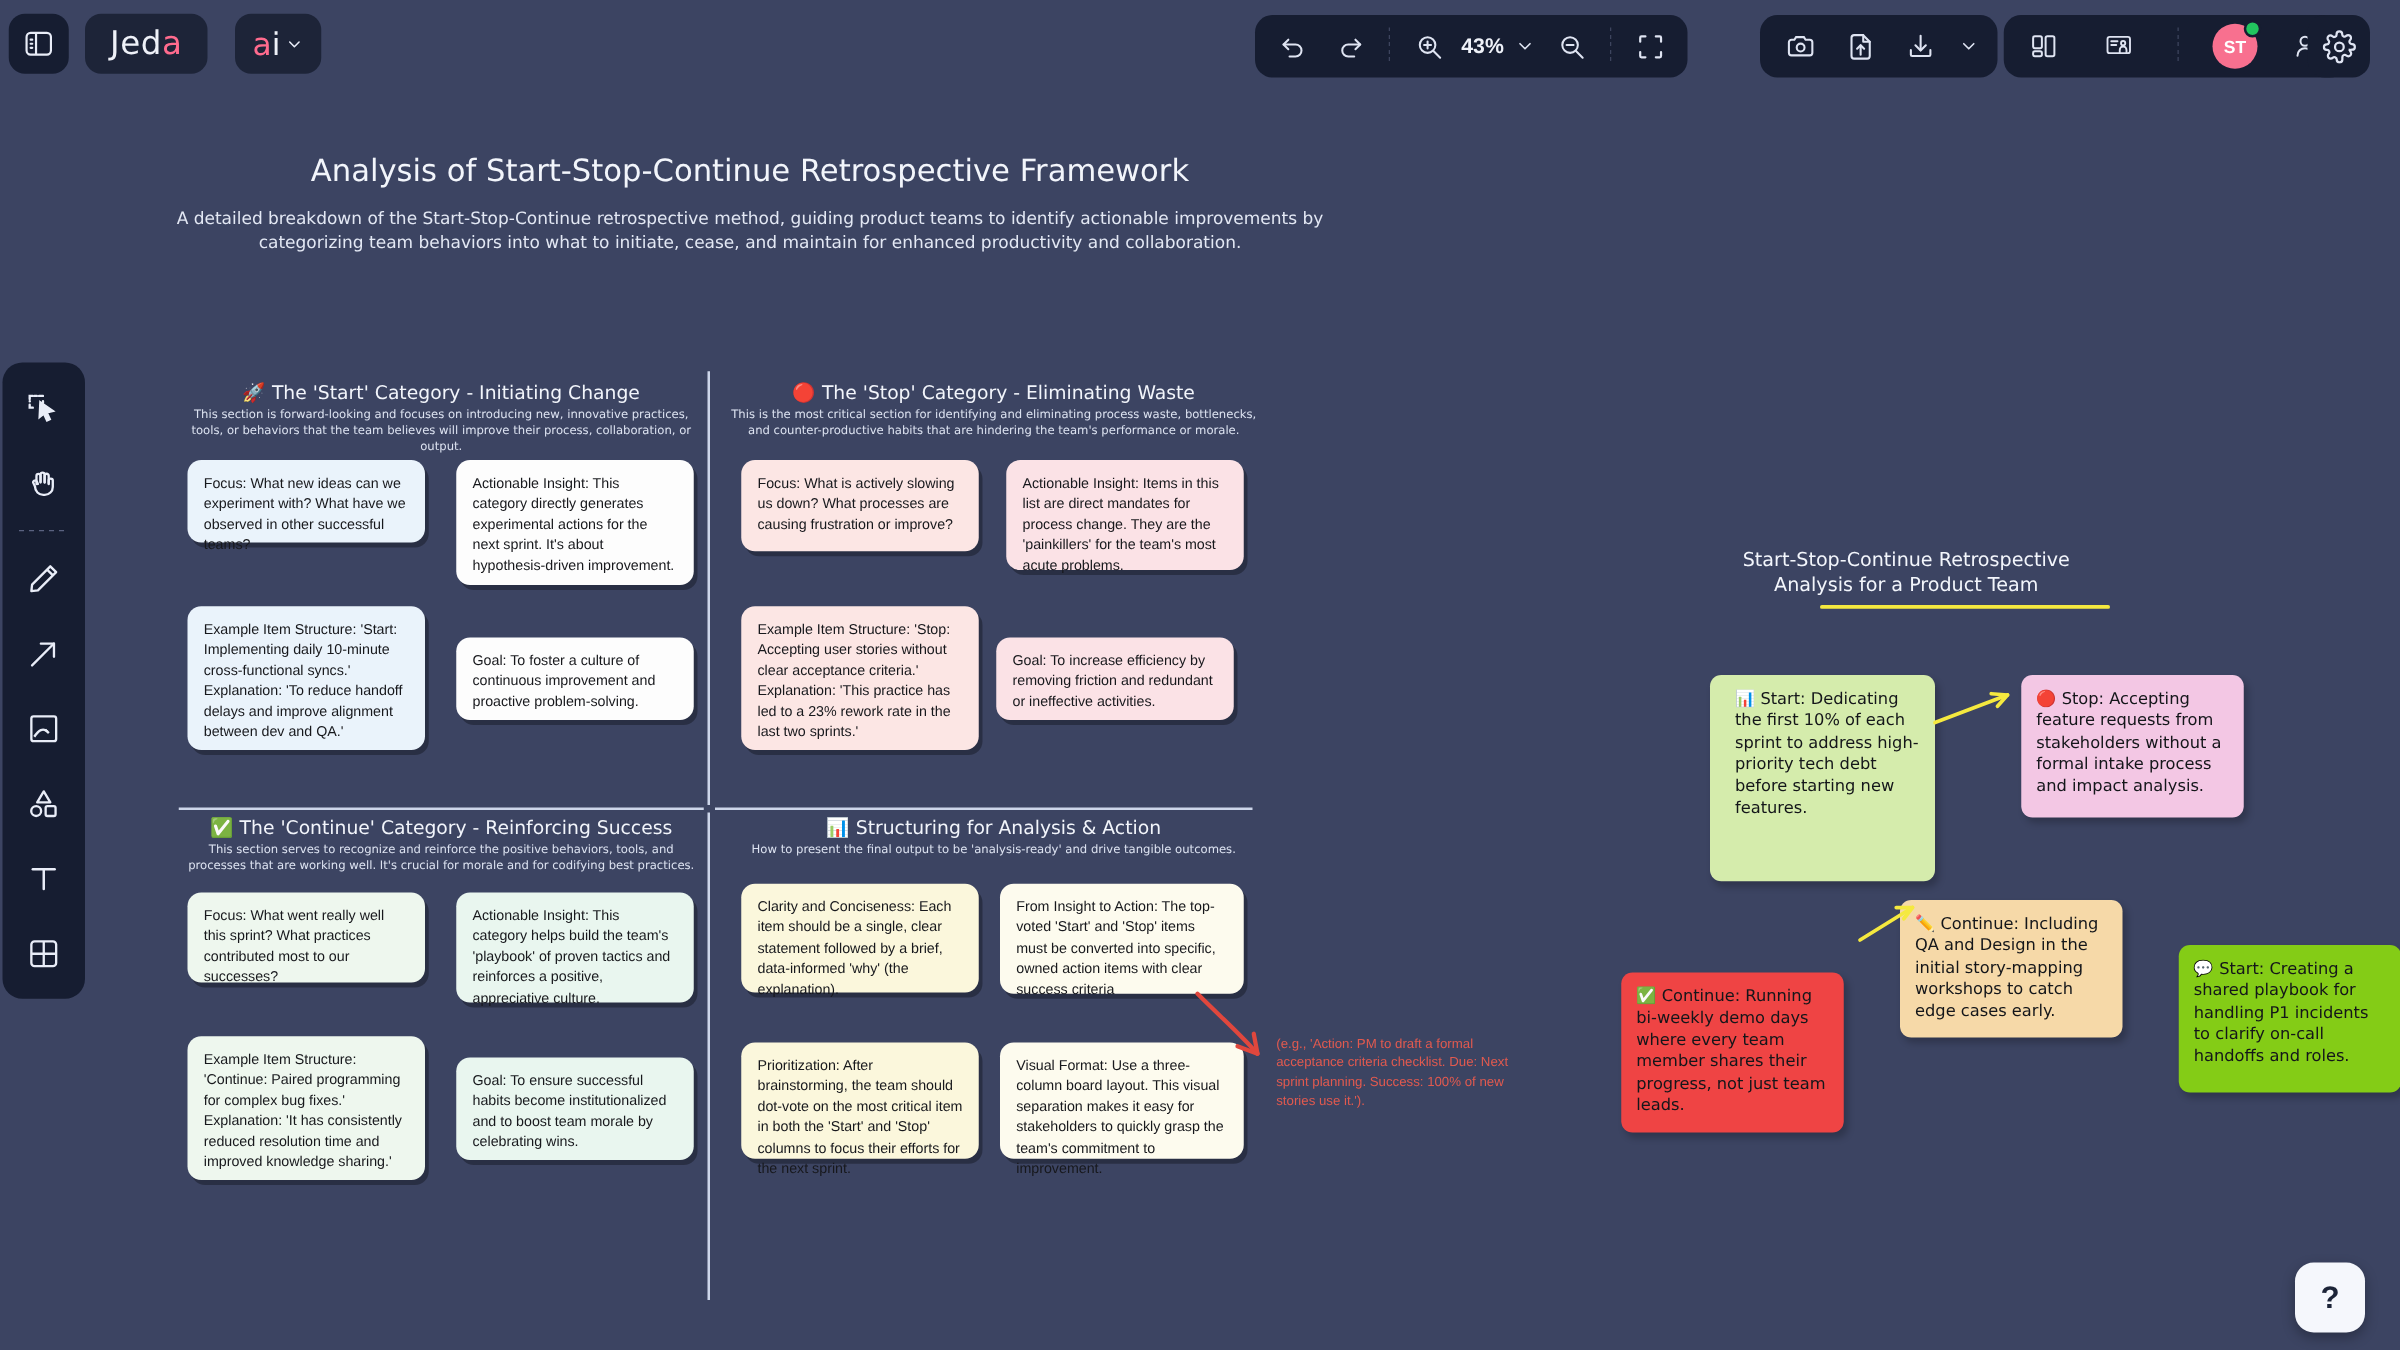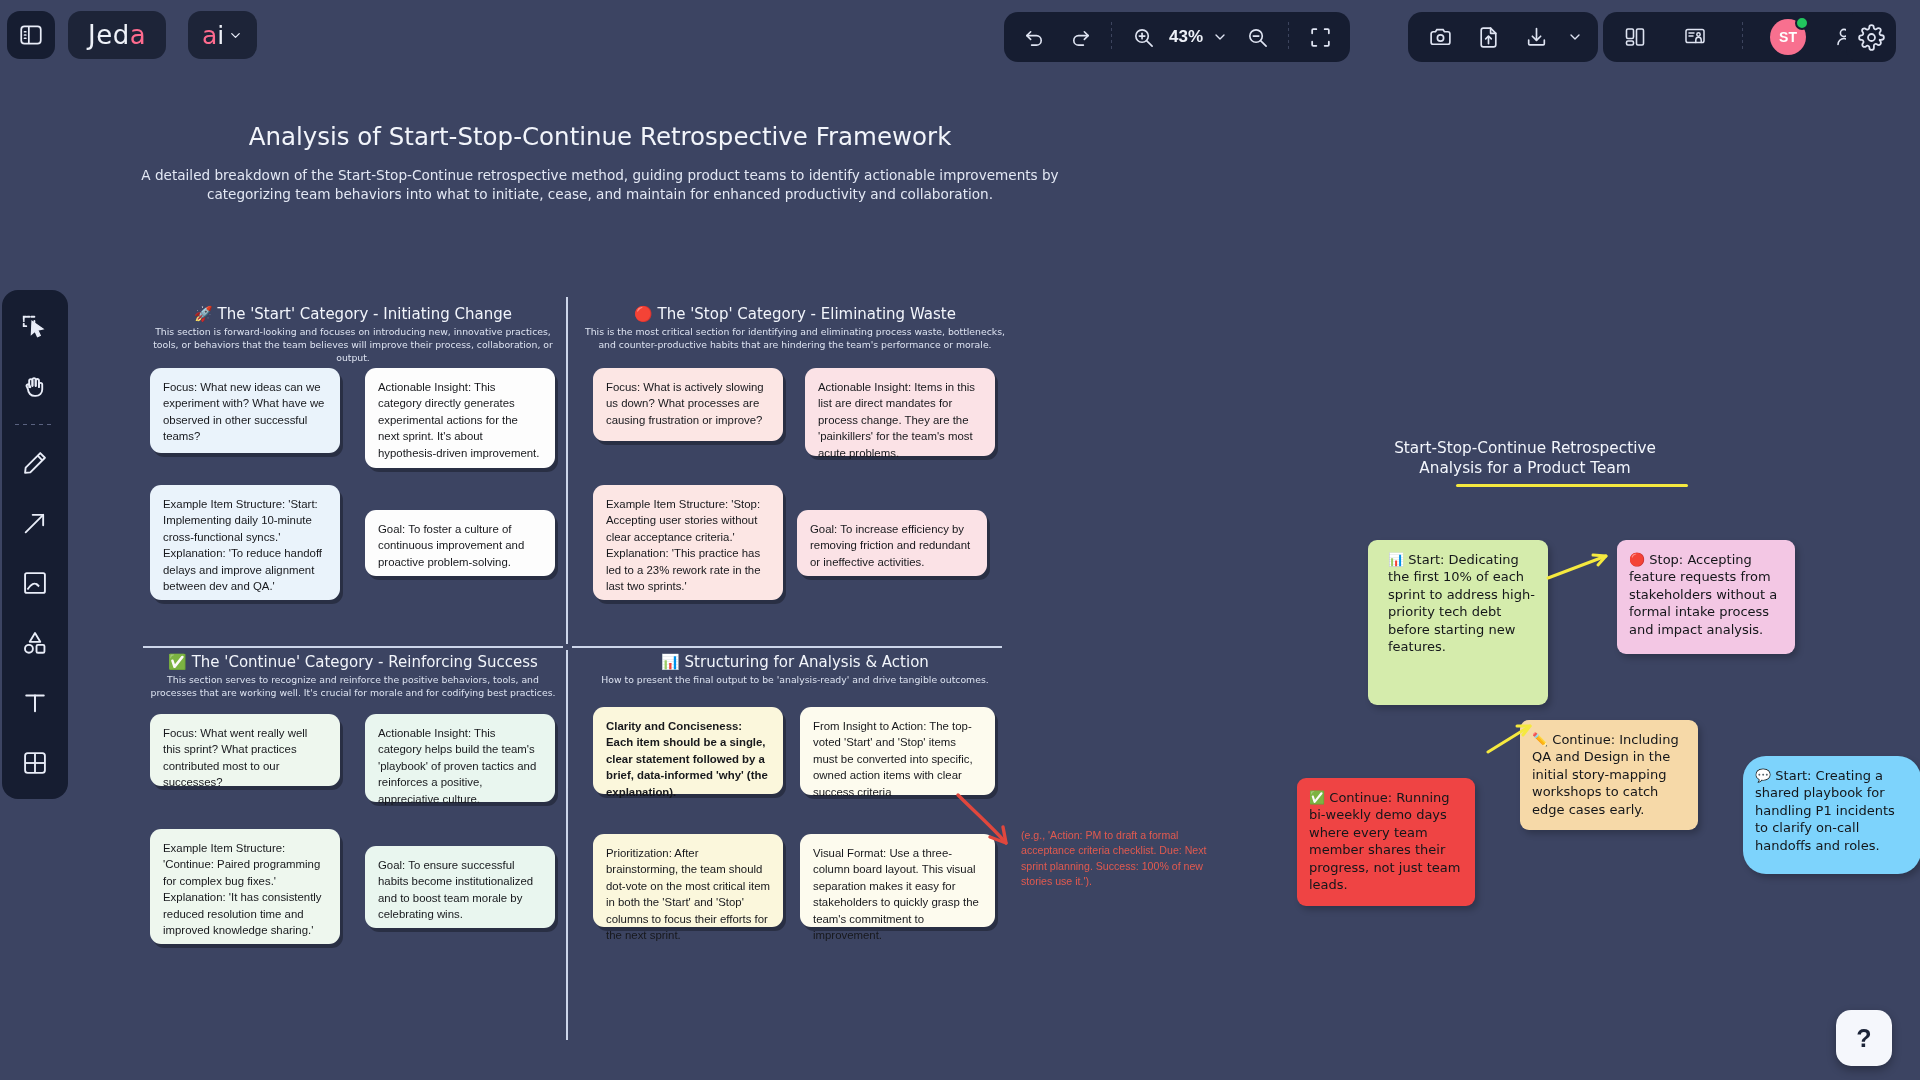--- a/index.html
+++ b/index.html
@@ -99,21 +99,21 @@
   #board-underline { position:absolute; left:1456px; top:414px; width:232px; height:3px;
                      background:#f5e93f; border-radius:2px; }
 
   .sticky { position:absolute; border-radius:9px; padding:11px 12px; font-size:13px;
             line-height:1.34; color:#14161a; font-family:"DejaVu Sans", sans-serif;
             box-shadow:3px 4px 6px rgba(0,0,0,.22); }
   .s-green { background:#d5ecac;padding-left:20px; }
   .s-pink  { background:#f3c7e4; }
   .s-orange{ background:#f6d9a8; }
   .s-lgreen{ background:#ef4444; }
-  .s-teal  { background:#7dd3fc;border-radius:23px; }
+  .s-teal  { background:#84cc16; }
 
   .connector { position:absolute; }
 
   #help-btn { position:absolute; left:1836px; top:1010px; width:56px; height:56px;
               border-radius:15px; background:#f5f7fc; display:flex; align-items:center;
               justify-content:center; font-size:25px; font-weight:bold; color:#1c2438;
               cursor:pointer; box-shadow:0 4px 10px rgba(0,0,0,.3); }
 </style>
 </head>
 <body>
@@ -369,21 +369,21 @@
     <div id="doc-sub">A detailed breakdown of the Start-Stop-Continue retrospective method, guiding product teams to identify actionable improvements by categorizing team behaviors into what to initiate, cease, and maintain for enhanced productivity and collaboration.</div>
 
     <div class="divider" style="left:566px; top:227px; width:1.6px; height:347px;"></div>
     <div class="divider" style="left:566px; top:580px; width:1.6px; height:390px;"></div>
     <div class="divider" style="left:143px; top:576px; width:420px; height:1.6px;"></div>
     <div class="divider" style="left:572px; top:576px; width:430px; height:1.6px;"></div>
 
     <div class="quad-title" style="left:143px; top:235px; width:420px;">🚀 The 'Start' Category - Initiating Change</div>
     <div class="quad-sub" style="left:143px; top:255px; width:420px;">This section is forward-looking and focuses on introducing new, innovative practices, tools, or behaviors that the team believes will improve their process, collaboration, or output.</div>
 
-    <div class="card c-blue" style="left:150px; top:298px; width:190px; height:85px;">Focus: What new ideas can we experiment with? What have we observed in other successful teams?</div>
+    <div class="card c-blue" style="left:150px; top:298px; width:190px; height:66px;">Focus: What new ideas can we experiment with? What have we observed in other successful teams?</div>
     <div class="card c-white" style="left:365px; top:298px; width:190px; height:100px;">Actionable Insight: This category directly generates experimental actions for the next sprint. It's about hypothesis-driven improvement.</div>
     <div class="card c-blue" style="left:150px; top:415px; width:190px; height:115px;">Example Item Structure: 'Start: Implementing daily 10-minute cross-functional syncs.' Explanation: 'To reduce handoff delays and improve alignment between dev and QA.'</div>
     <div class="card c-white" style="left:365px; top:440px; width:190px; height:66px;">Goal: To foster a culture of continuous improvement and proactive problem-solving.</div>
 
     <div class="quad-title" style="left:585px; top:235px; width:420px;">🔴 The 'Stop' Category - Eliminating Waste</div>
     <div class="quad-sub" style="left:585px; top:255px; width:420px;">This is the most critical section for identifying and eliminating process waste, bottlenecks, and counter-productive habits that are hindering the team's performance or morale.</div>
 
     <div class="card c-pink" style="left:593px; top:298px; width:190px; height:73px;">Focus: What is actively slowing us down? What processes are causing frustration or improve?</div>
     <div class="card c-pink2" style="left:805px; top:298px; width:190px; height:88px;">Actionable Insight: Items in this list are direct mandates for process change. They are the 'painkillers' for the team's most acute problems.</div>
     <div class="card c-pink" style="left:593px; top:415px; width:190px; height:115px;">Example Item Structure: 'Stop: Accepting user stories without clear acceptance criteria.' Explanation: 'This practice has led to a 23% rework rate in the last two sprints.'</div>
@@ -393,21 +393,21 @@
     <div class="quad-sub" style="left:143px; top:603px; width:420px;">This section serves to recognize and reinforce the positive behaviors, tools, and processes that are working well. It's crucial for morale and for codifying best practices.</div>
 
     <div class="card c-green" style="left:150px; top:644px; width:190px; height:72px;">Focus: What went really well this sprint? What practices contributed most to our successes?</div>
     <div class="card c-mint" style="left:365px; top:644px; width:190px; height:88px;">Actionable Insight: This category helps build the team's 'playbook' of proven tactics and reinforces a positive, appreciative culture.</div>
     <div class="card c-green" style="left:150px; top:759px; width:190px; height:115px;">Example Item Structure: 'Continue: Paired programming for complex bug fixes.' Explanation: 'It has consistently reduced resolution time and improved knowledge sharing.'</div>
     <div class="card c-mint" style="left:365px; top:776px; width:190px; height:82px;">Goal: To ensure successful habits become institutionalized and to boost team morale by celebrating wins.</div>
 
     <div class="quad-title" style="left:585px; top:583px; width:420px;">📊 Structuring for Analysis &amp; Action</div>
     <div class="quad-sub" style="left:585px; top:603px; width:420px;">How to present the final output to be 'analysis-ready' and drive tangible outcomes.</div>
 
-    <div class="card c-cream" style="left:593px; top:637px; width:190px; height:87px;font-weight:bold;">Clarity and Conciseness: Each item should be a single, clear statement followed by a brief, data-informed 'why' (the explanation).</div>
+    <div class="card c-cream" style="left:593px; top:637px; width:190px; height:87px;">Clarity and Conciseness: Each item should be a single, clear statement followed by a brief, data-informed 'why' (the explanation).</div>
     <div class="card c-ivory" style="left:800px; top:637px; width:195px; height:88px;">From Insight to Action: The top-voted 'Start' and 'Stop' items must be converted into specific, owned action items with clear success criteria</div>
     <div class="card c-cream" style="left:593px; top:764px; width:190px; height:93px;">Prioritization: After brainstorming, the team should dot-vote on the most critical item in both the 'Start' and 'Stop' columns to focus their efforts for the next sprint.</div>
     <div class="card c-ivory" style="left:800px; top:764px; width:195px; height:93px;">Visual Format: Use a three-column board layout. This visual separation makes it easy for stakeholders to quickly grasp the team's commitment to improvement.</div>
 
     <svg class="connector" style="left:950px; top:715px;" width="70" height="70">
       <path d="M8 10 C 26 28, 42 42, 56 58" stroke="#e0473d" stroke-width="3.4" fill="none" stroke-linecap="round"></path>
       <path d="M56 58 L 40 52 M56 58 L 53 42" stroke="#e0473d" stroke-width="3.4" fill="none" stroke-linecap="round"></path>
     </svg>
 
     <div id="ann-red" style="left:1021px; top:758px;">(e.g., 'Action: PM to draft a formal acceptance criteria checklist. Due: Next sprint planning. Success: 100% of new stories use it.').</div>

